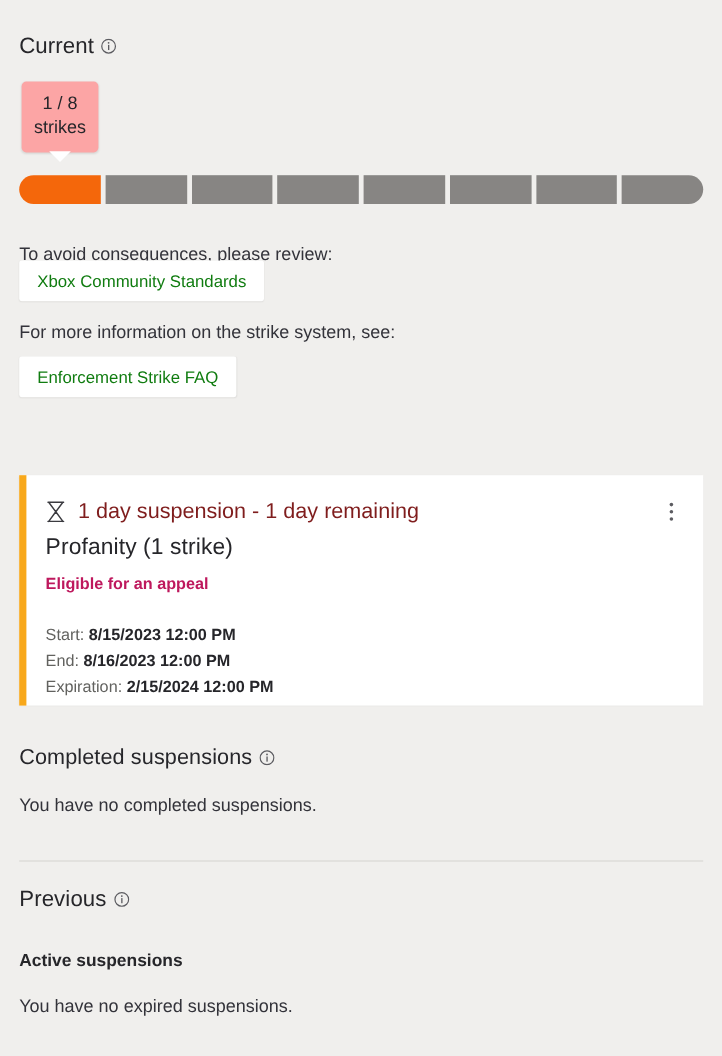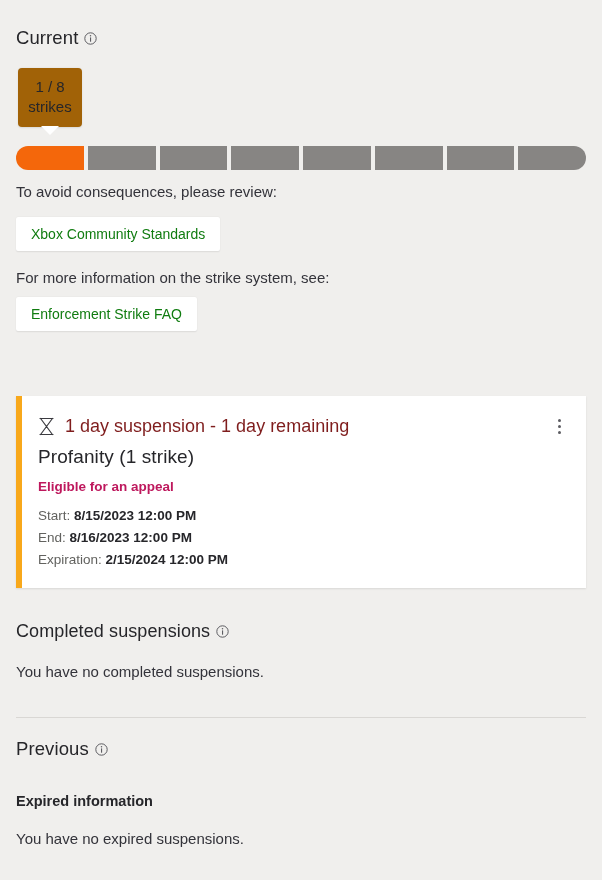--- a/index.html
+++ b/index.html
@@ -44,21 +44,21 @@
 
   
   .current-head { position: absolute; left: 16px; top: 27px; }
 
   
   .tooltip {
     position: absolute;
     left: 18px;
     top: 68px;
     width: 64px;
-    background: #a16207;
+    background: #fca5a5;
     border-radius: 4px;
     padding: 9px 8px 10px 8px;
     text-align: center;
     line-height: 1.32;
     font-size: 15px;
     color: #26262a;
     box-shadow: 0 0.6px 1.8px rgba(0,0,0,0.10);
   }
   .tooltip .t-line { display: block; white-space: nowrap; }
   .tooltip:after {
@@ -91,21 +91,21 @@
   .seg:first-child { border-top-left-radius: 12px; border-bottom-left-radius: 12px; }
   .seg:last-child  { border-top-right-radius: 12px; border-bottom-right-radius: 12px; }
 
   
   .prompt {
     position: absolute;
     left: 16px;
     font-size: 15px;
     color: #33333a;
   }
-  .prompt.p1 { top: 183px; text-align: center; }
+  .prompt.p1 { top: 204px; text-align: center; }
   .prompt.p2 { top: 269px; }
 
   .link-btn {
     position: absolute;
     left: 16px;
     background: #ffffff;
     color: #107c10;
     font-size: 14px;
     border: none;
     border-radius: 2px;
@@ -178,21 +178,21 @@
     letter-spacing: 0.1px;
   }
 
   .susp-appeal {
     font-size: 13.5px;
     font-weight: bold;
     color: #be185d;
     margin-top: 11px;
   }
 
-  .dates { margin-top: 11px; }
+  .dates { margin-top: 24px; }
   .date-row {
     font-size: 13.5px;
     line-height: 1.62;
     color: #26262a;
     white-space: nowrap;
   }
   .date-row .lbl { color: #62625f; }
   .date-row .val { font-weight: bold; color: #26262a; }
 
   
@@ -328,16 +328,16 @@
   <div class="section-head big previous-head">
     <span>Previous</span>
     <span class="info-icon">
       <svg width="13" height="13" viewBox="0 0 13 13">
         <circle cx="6.5" cy="6.5" r="5.7" fill="none" stroke="#5c5c61" stroke-width="1"></circle>
         <circle cx="6.5" cy="3.7" r="0.75" fill="#5c5c61"></circle>
         <rect x="6" y="5.4" width="1.1" height="4.3" fill="#5c5c61"></rect>
       </svg>
     </span>
   </div>
-  <div class="expired-sub">Expired information</div>
+  <div class="expired-sub">Active suspensions</div>
   <div class="expired-body">You have no expired suspensions.</div>
 
 </div>
 
 </body></html>

